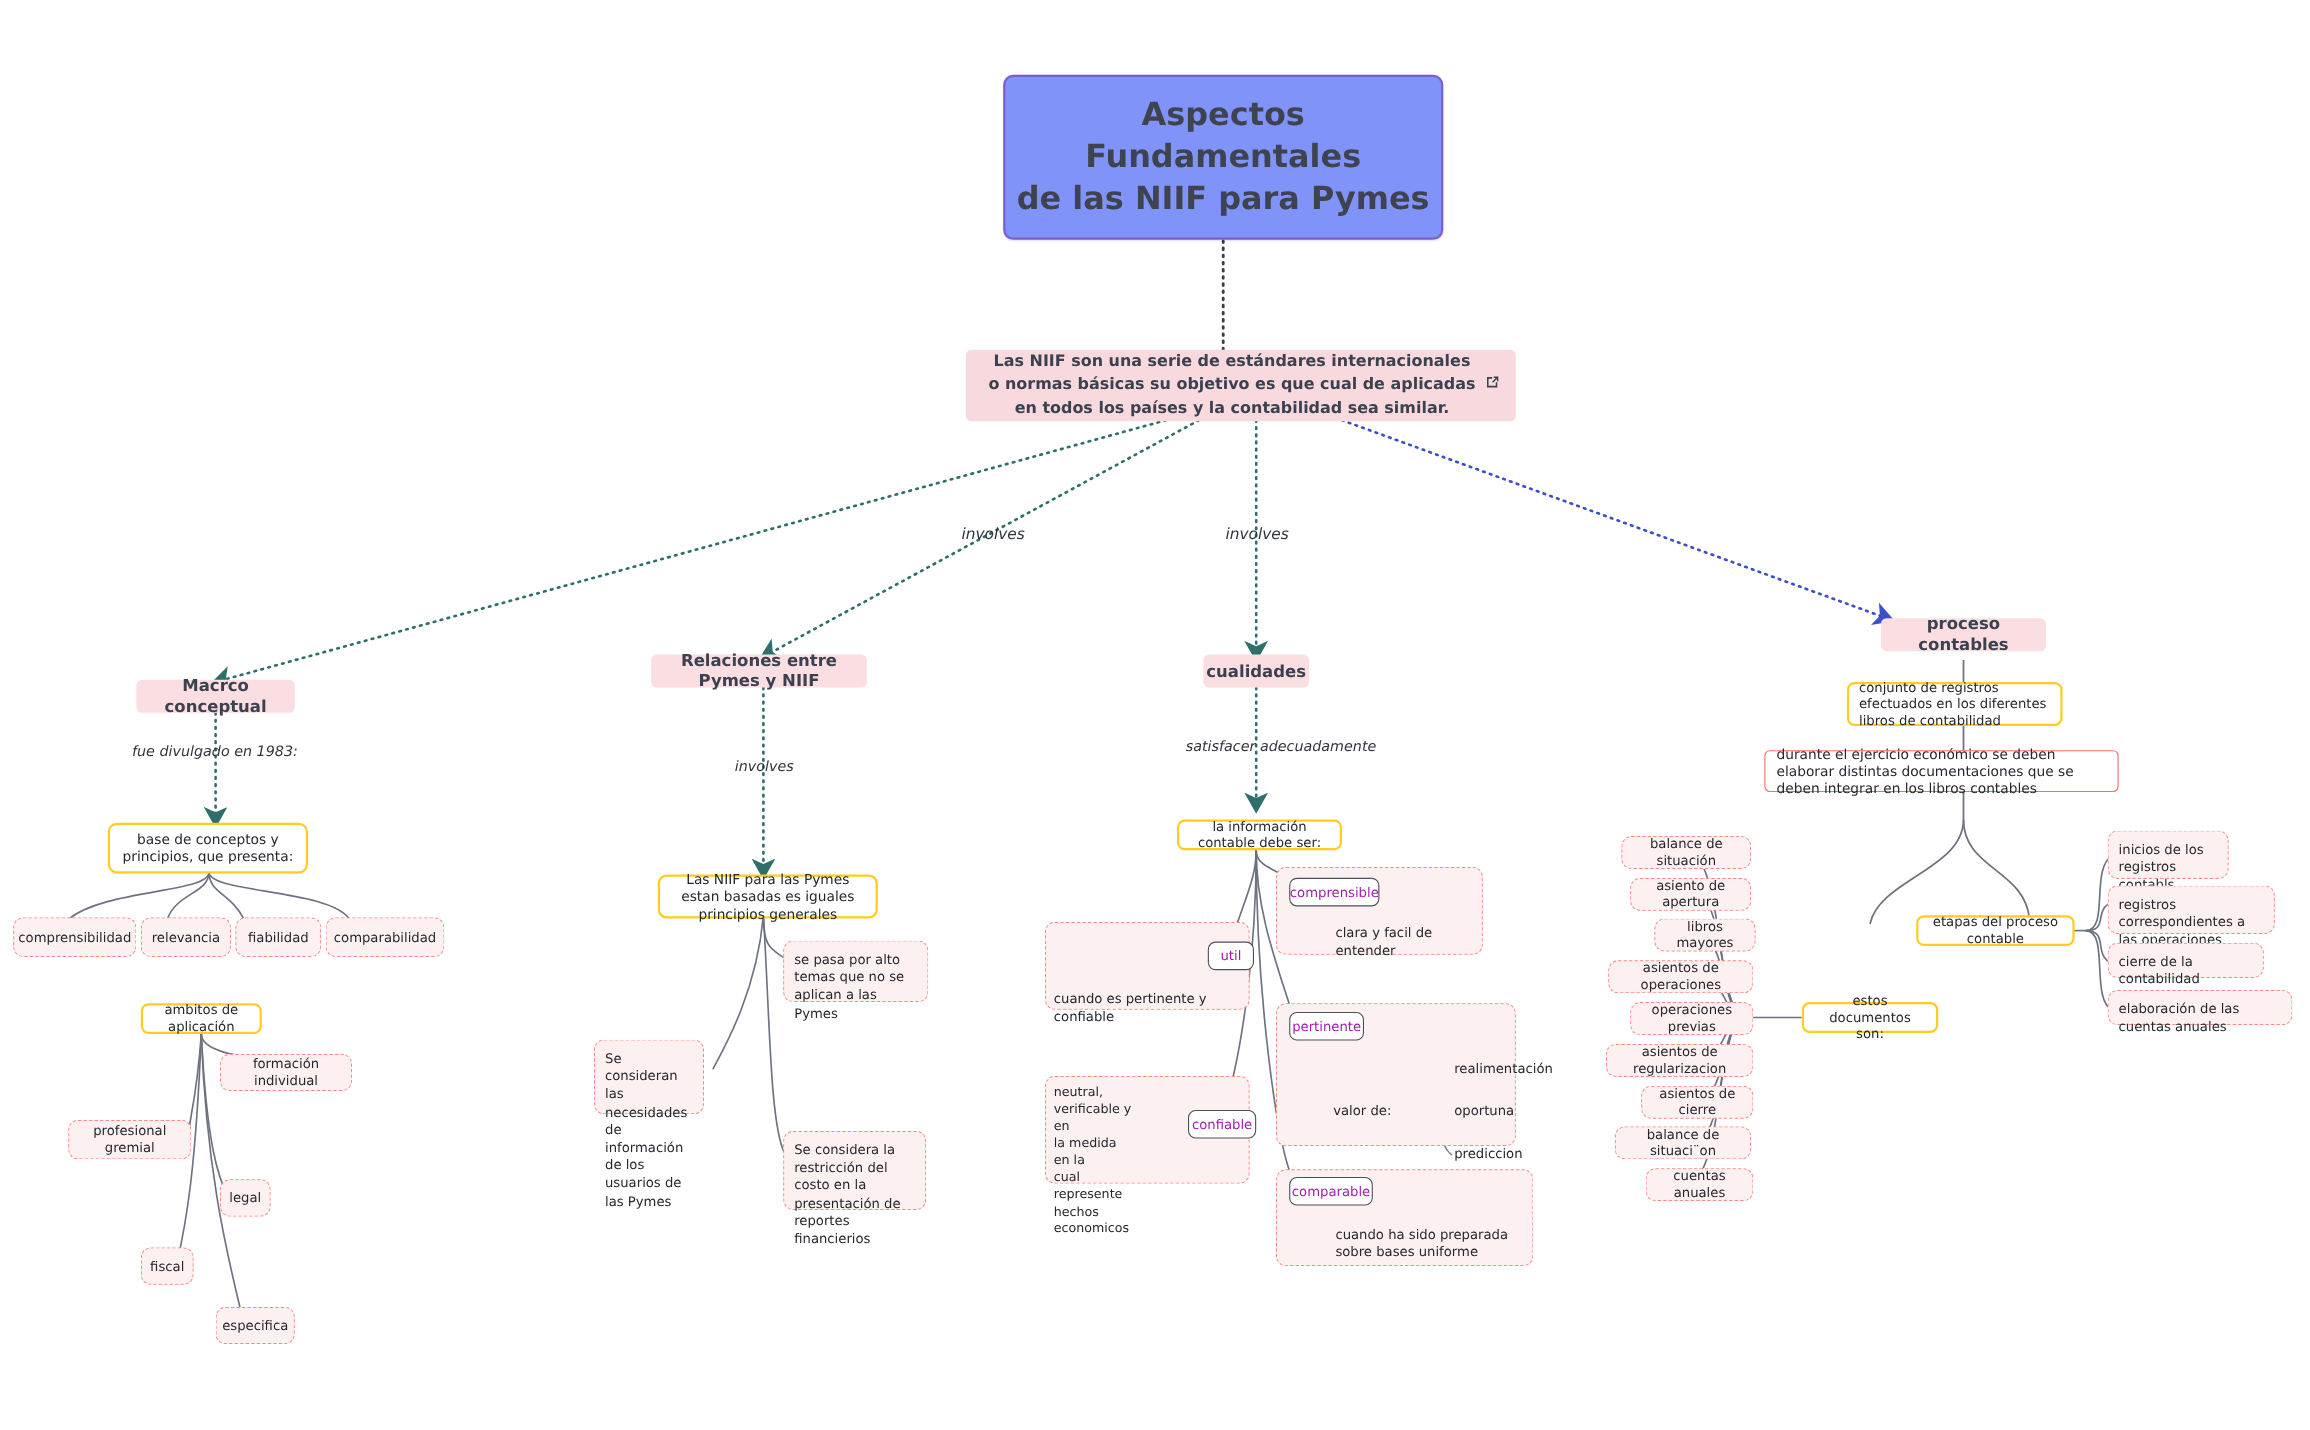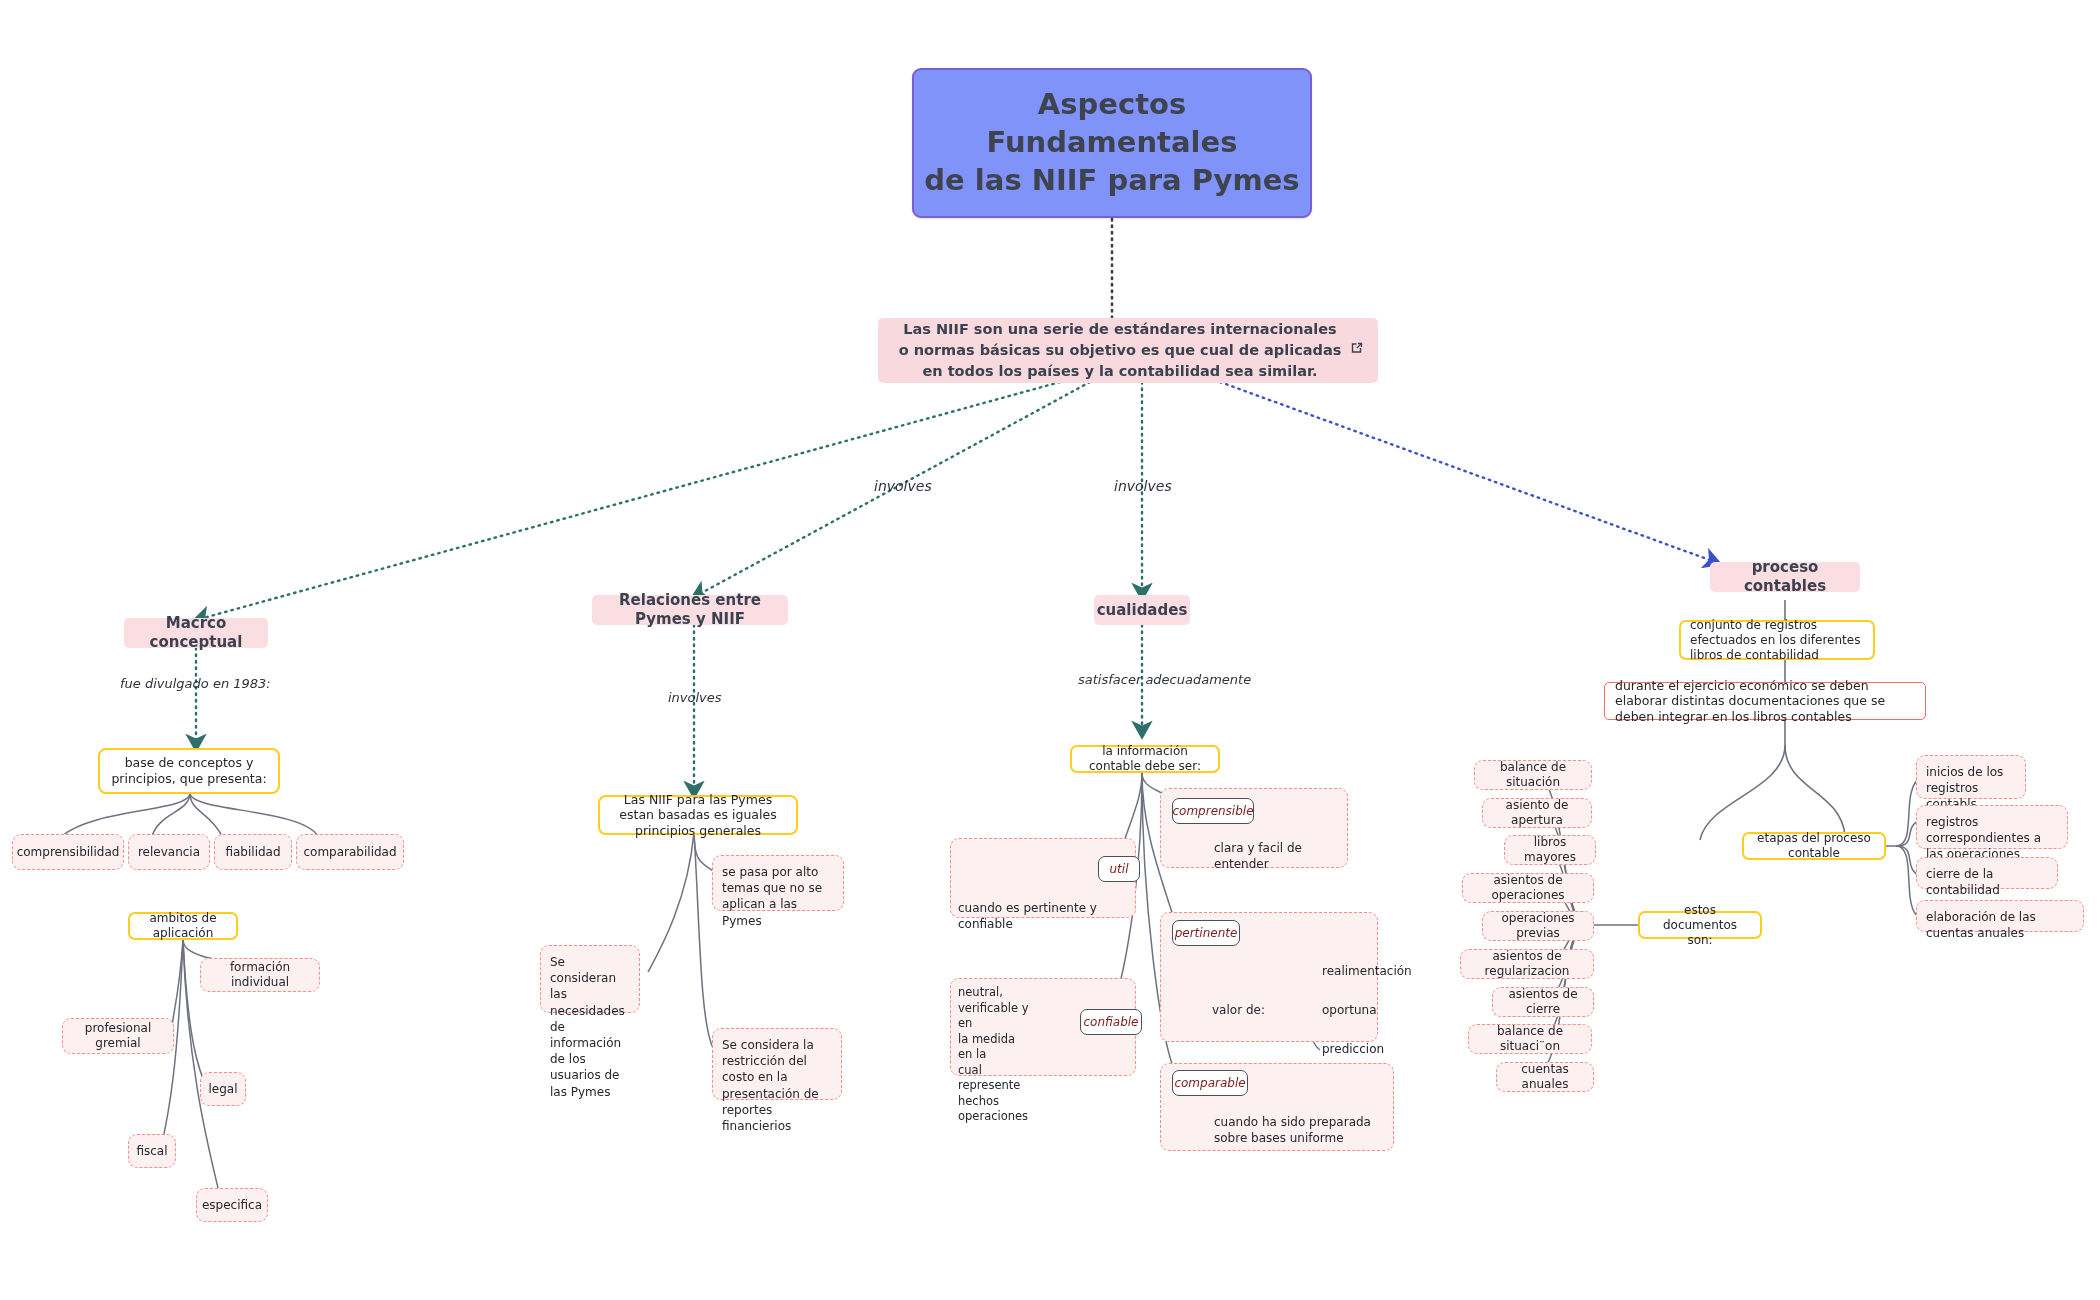--- a/index.html
+++ b/index.html
@@ -39,21 +39,21 @@
         color:#24272e;font-size:12px;padding:5px 9px;}
   .leaf.l{text-align:left;justify-content:flex-start;align-items:flex-start;
           padding-top:8px;line-height:1.35;}
 
   
   .region{position:absolute;background:#fdf0f0;border:1.7px dashed #f98a84;
           border-radius:9px;box-sizing:border-box;}
 
   
   .pill{background:#ffffff;border:1.6px solid #4a4f5c;border-radius:7px;
-        color:#7f1d1d;font-size:12px;padding:3px 20px;font-style:italic;}
+        color:#a21caf;font-size:12px;padding:3px 20px;}
 
   
   .plain{color:#24272e;font-size:12px;text-align:left;justify-content:flex-start;
          line-height:1.35;}
 
   
   .elabel{position:absolute;font-style:italic;font-size:14px;color:#2f333d;
           white-space:nowrap;}
   .elabel.sm{font-size:13px;}
 </style>
@@ -245,21 +245,21 @@
   <div class="region" style="left:950px;top:978px;width:186px;height:98px;"></div>
   <div class="node pill" style="left:1080px;top:1009px;width:62px;height:26px;">
     <span>confiable</span>
     </div>
   <div class="node plain" style="left:958px;top:985px;width:72px;height:90px;align-items:flex-start;white-space:pre-line;font-size:11.5px;">
     <span>neutral,
 verificable y en
 la medida en la
 cual represente
 hechos
-operaciones</span></div>
+economicos</span></div>
 
   <div class="region" style="left:1160px;top:788px;width:188px;height:80px;"></div>
   <div class="node pill" style="left:1172px;top:798px;width:82px;height:26px;">
     <span>comprensible</span>
     </div>
   <div class="node plain" style="left:1214px;top:846px;width:128px;height:20px;">
     <span>clara y facil de entender</span>
     </div>
 
   <div class="region" style="left:1160px;top:912px;width:218px;height:130px;"></div>

